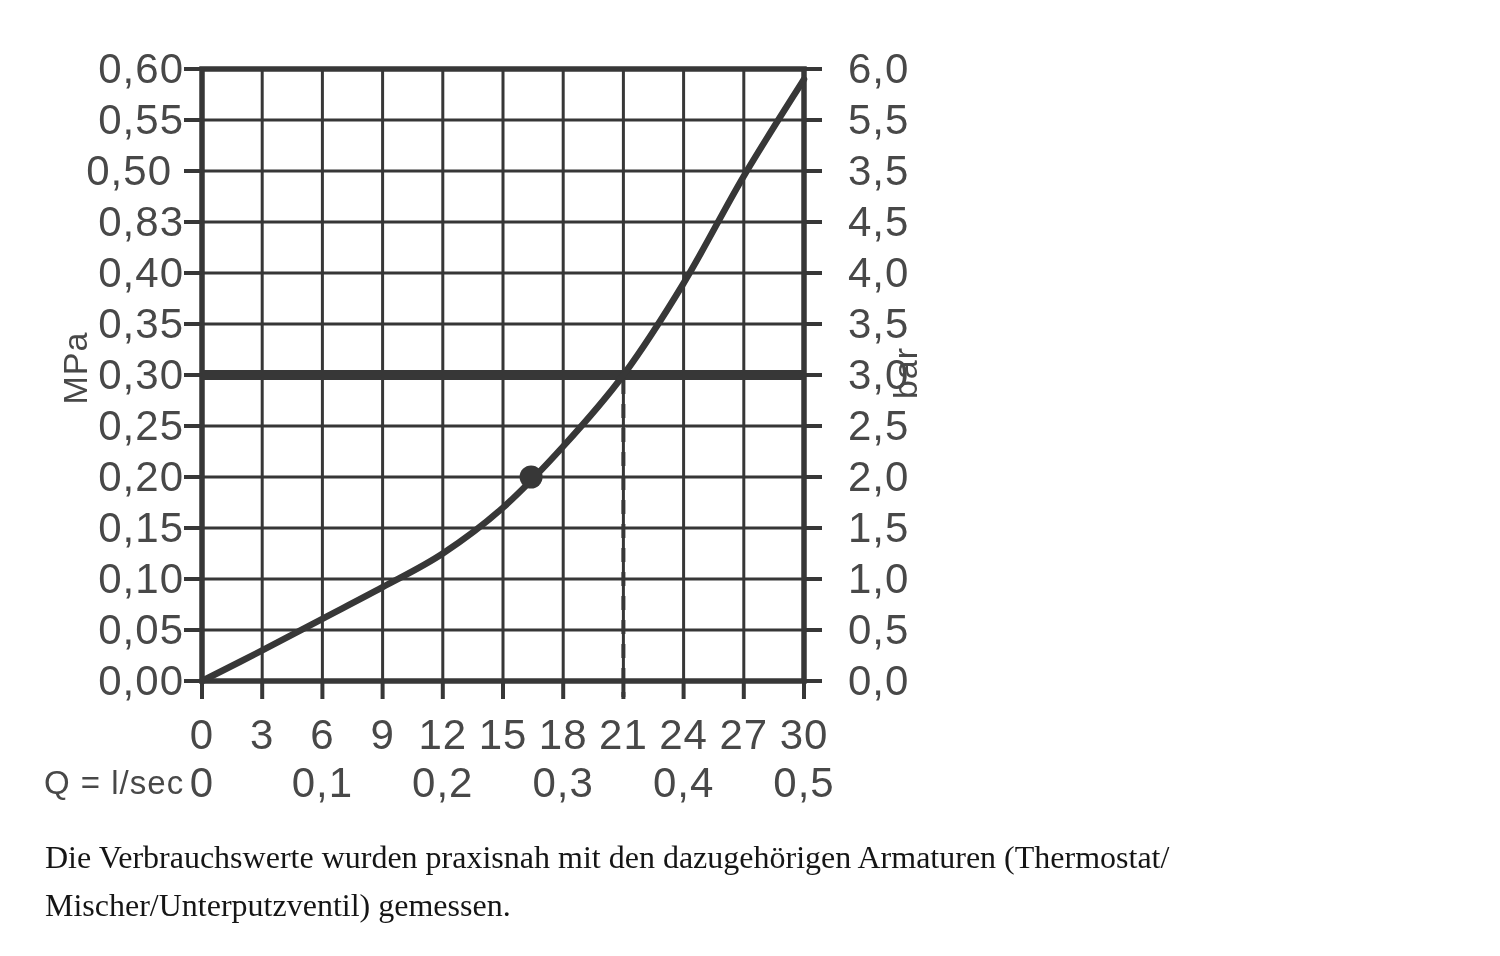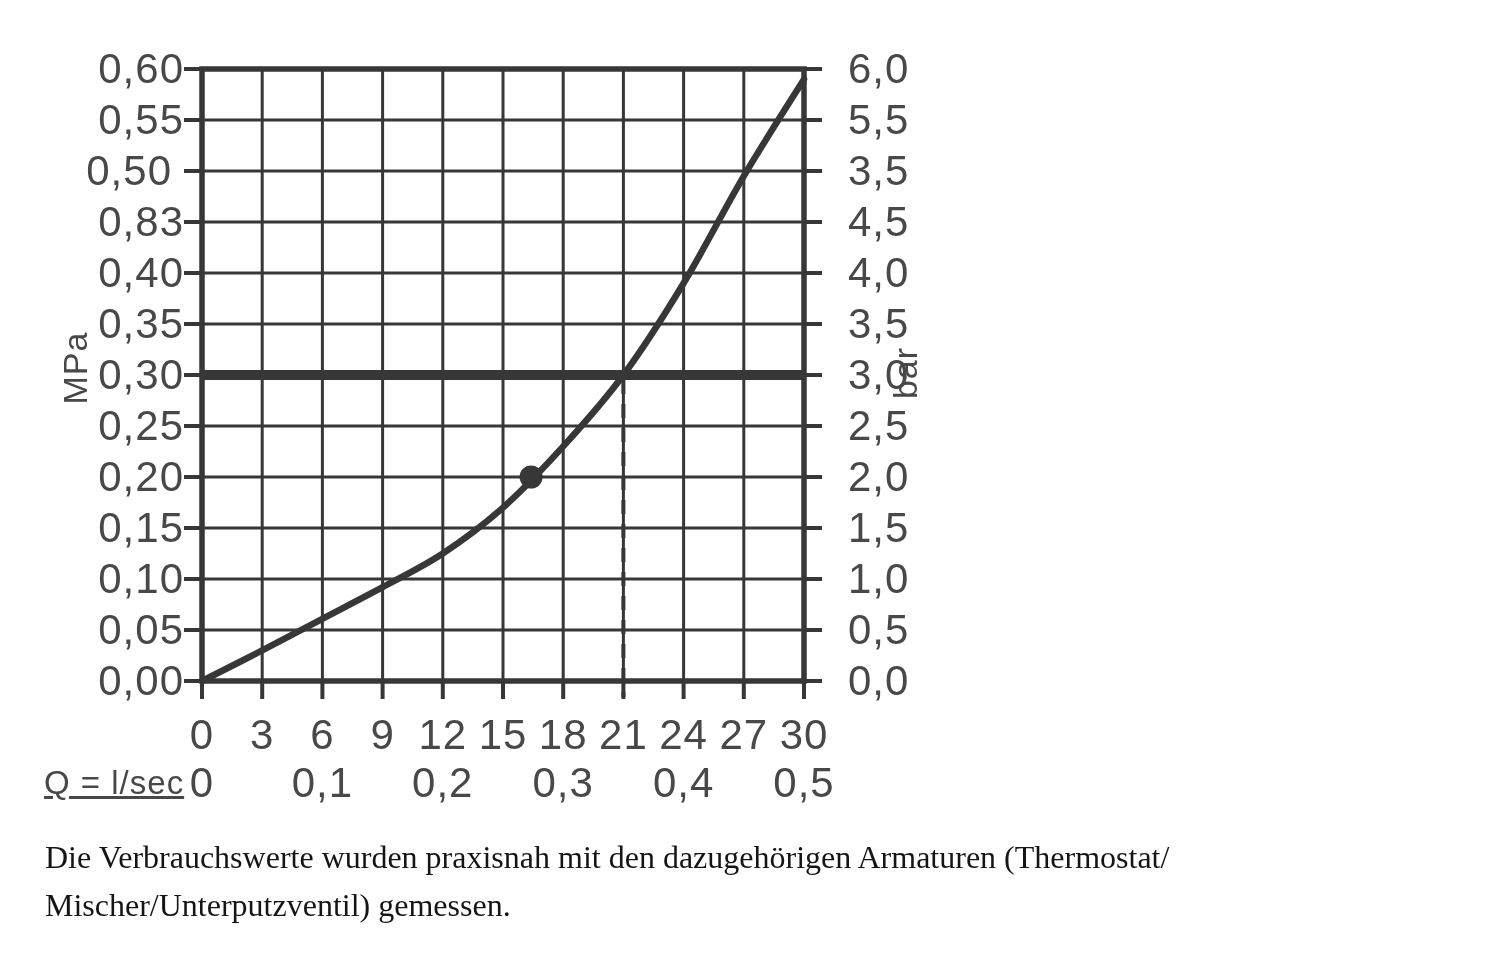--- a/index.html
+++ b/index.html
@@ -43,21 +43,21 @@
   .row-label{
     position:absolute;
     left:44px;
     color:var(--tick);
     font-size:33px;
     line-height:42px;
     letter-spacing:1px;
     white-space:nowrap;
   }
   #lmin-row-label{top:714px;}
-  #lsec-row-label{top:762px;text-decoration:underline;}
+  #lsec-row-label{top:762px;}
   #caption{
     position:absolute;
     left:45px;top:833px;
     width:1400px;
     color:var(--caption);
     font-family:"Liberation Serif","DejaVu Serif",serif;
     font-size:32px;
     line-height:48px;
   }
 </style>

